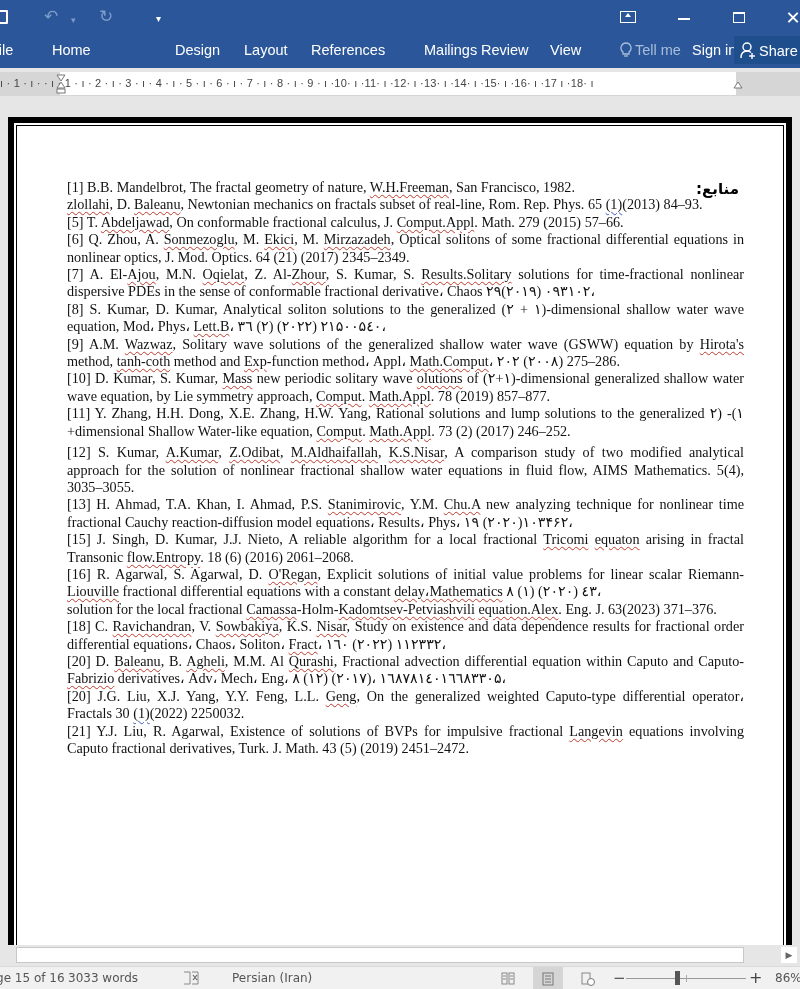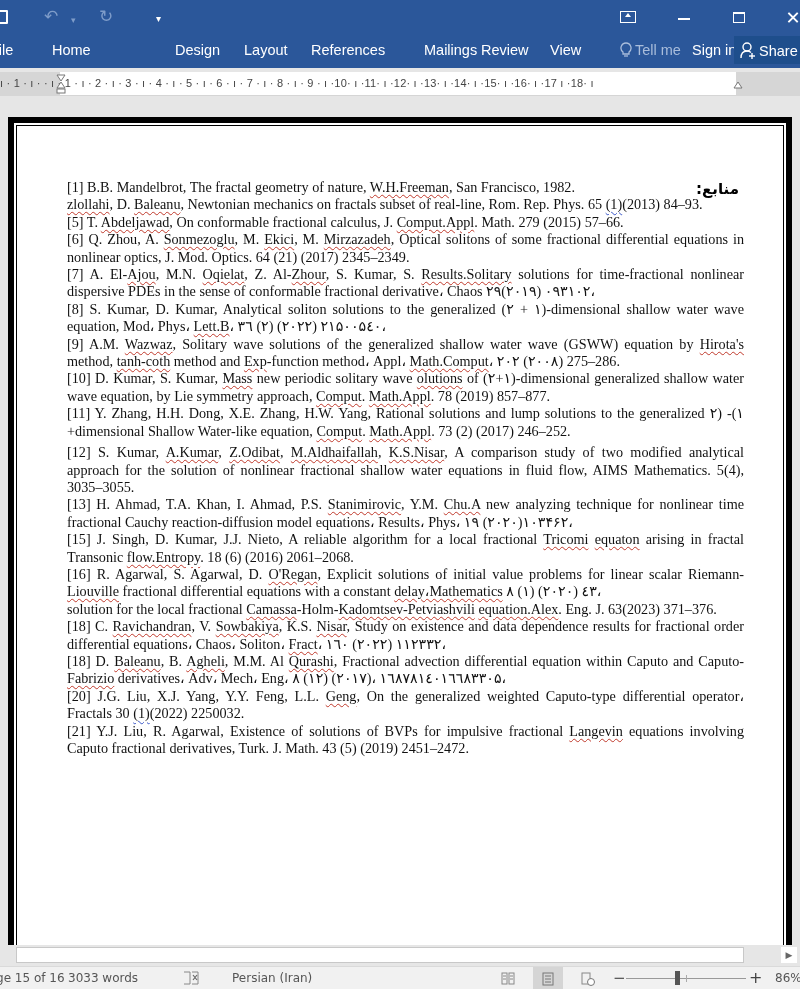--- a/index.html
+++ b/index.html
@@ -135,21 +135,21 @@
       <div class="ref"><span>[8] S. Kumar, D. Kumar, Analytical soliton solutions to the generalized (۲ + ۱)-dimensional shallow water wave equation, Mod، Phys، </span><span class="sq">Lett.B</span><span>، ۳٦ (۲) (۲۰۲۲) ۲۱۵۰۰۵٤۰،</span></div>
       <div class="ref"><span>[9] A.M. </span><span class="sq">Wazwaz</span><span>, Solitary wave solutions of the generalized shallow water wave (GSWW) equation by </span><span class="sq">Hirota's</span><span> method, </span><span class="sq">tanh-coth</span><span> method and </span><span class="sq">Exp</span><span>-function method، Appl، </span><span class="sq">Math.Comput</span><span>، ۲۰۲ (۲۰۰۸) 275–286.</span></div>
       <div class="ref"><span>[10] D. Kumar, S. Kumar, </span><span class="sq">Mass</span><span> new periodic solitary wave </span><span class="sq">olutions</span><span> of (۲+۱)-dimensional generalized shallow water wave equation, by Lie symmetry approach, </span><span class="sq">Comput</span><span>. </span><span class="sq">Math.Appl</span><span>. 78 (2019) 857–877.</span></div>
       <div class="ref"><span>[11] Y. Zhang, H.H. Dong, X.E. Zhang, H.W. Yang, Rational solutions and lump solutions to the generalized ۲) -(۱ +dimensional Shallow Water-like equation, </span><span class="sq">Comput</span><span>. </span><span class="sq">Math.Appl</span><span>. 73 (2) (2017) 246–252.</span></div>
       <div class="ref gap"><span>[12] S. Kumar, </span><span class="sq">A.Kumar</span><span>, </span><span class="sq">Z.Odibat</span><span>, </span><span class="sq">M.Aldhaifallah</span><span>, </span><span class="sq">K.S.Nisar</span><span>, A comparison study of two modified analytical approach for the solution of nonlinear fractional shallow water equations in fluid flow, AIMS Mathematics. 5(4), 3035–3055.</span></div>
       <div class="ref"><span>[13] H. Ahmad, T.A. Khan, I. Ahmad, P.S. </span><span class="sq">Stanimirovic</span><span>, Y.M. </span><span class="sq">Chu.A</span><span> new analyzing technique for nonlinear time fractional Cauchy reaction-diffusion model equations، Results، Phys، ۱۹ (۲۰۲۰)۱۰۳۴۶۲،</span></div>
       <div class="ref"><span>[15] J. Singh, D. Kumar, J.J. Nieto, A reliable algorithm for a local fractional </span><span class="sq">Tricomi</span><span> </span><span class="sq">equaton</span><span> arising in fractal Transonic </span><span class="sq">flow.Entropy</span><span>. 18 (6) (2016) 2061–2068.</span></div>
       <div class="ref"><span>[16] R. Agarwal, S. Agarwal, D. </span><span class="sq">O'Regan</span><span>, Explicit solutions of initial value problems for linear scalar Riemann-</span><span class="sq">Liouville</span><span> fractional differential equations with a constant </span><span class="sq">delay،Mathematics</span><span> ۸ (۱) (۲۰۲۰) ٤۳،</span></div>
       <div class="ref"><span>solution for the local fractional </span><span class="sq">Camassa</span><span>-Holm-</span><span class="sq">Kadomtsev-Petviashvili</span><span> </span><span class="sq">equation.Alex</span><span>. Eng. J. 63(2023) 371–376.</span></div>
       <div class="ref"><span>[18] C. </span><span class="sq">Ravichandran</span><span>, V. </span><span class="sq">Sowbakiya</span><span>, K.S. </span><span class="sq">Nisar</span><span>, Study on existence and data dependence results for fractional order differential equations، Chaos، Soliton، </span><span class="sq">Fract</span><span>، ۱٦۰ (۲۰۲۲) ۱۱۲۳۳۲،</span></div>
-      <div class="ref"><span>[18] D. </span><span class="sq">Baleanu</span><span>, B. </span><span class="sq">Agheli</span><span>, M.M. Al </span><span class="sq">Qurashi</span><span>, Fractional advection differential equation within Caputo and Caputo-</span><span class="sq">Fabrizio</span><span> derivatives، Adv، Mech، Eng، ۸ (۱۲) (۲۰۱۷)، ۱٦۸۷۸۱٤۰۱٦٦۸۳۳۰۵،</span></div>
+      <div class="ref"><span>[20] D. </span><span class="sq">Baleanu</span><span>, B. </span><span class="sq">Agheli</span><span>, M.M. Al </span><span class="sq">Qurashi</span><span>, Fractional advection differential equation within Caputo and Caputo-</span><span class="sq">Fabrizio</span><span> derivatives، Adv، Mech، Eng، ۸ (۱۲) (۲۰۱۷)، ۱٦۸۷۸۱٤۰۱٦٦۸۳۳۰۵،</span></div>
       <div class="ref"><span>[20] J.G. Liu, X.J. Yang, Y.Y. Feng, L.L. </span><span class="sq">Geng</span><span>, On the generalized weighted Caputo-type differential operator، Fractals 30 </span><span class="sqb">(1)</span><span>(2022) 2250032.</span></div>
       <div class="ref"><span>[21] Y.J. Liu, R. Agarwal, Existence of solutions of BVPs for impulsive fractional </span><span class="sq">Langevin</span><span> equations involving Caputo fractional derivatives, Turk. J. Math. 43 (5) (2019) 2451–2472.</span></div>
     </div>
 </div>
 
 <div class="hscroll">
   <div class="hscroll-track"></div>
   <div class="hscroll-arrow">▶</div>
 </div>
 

